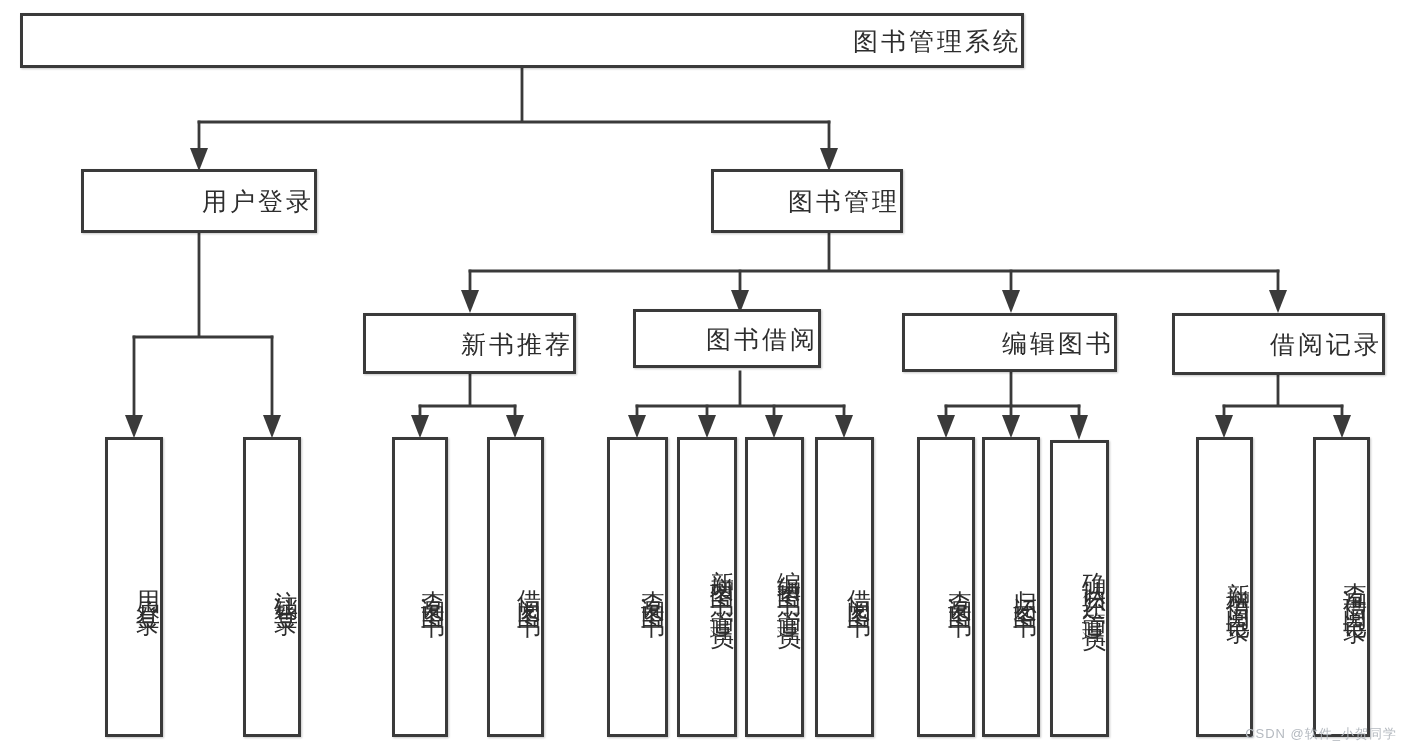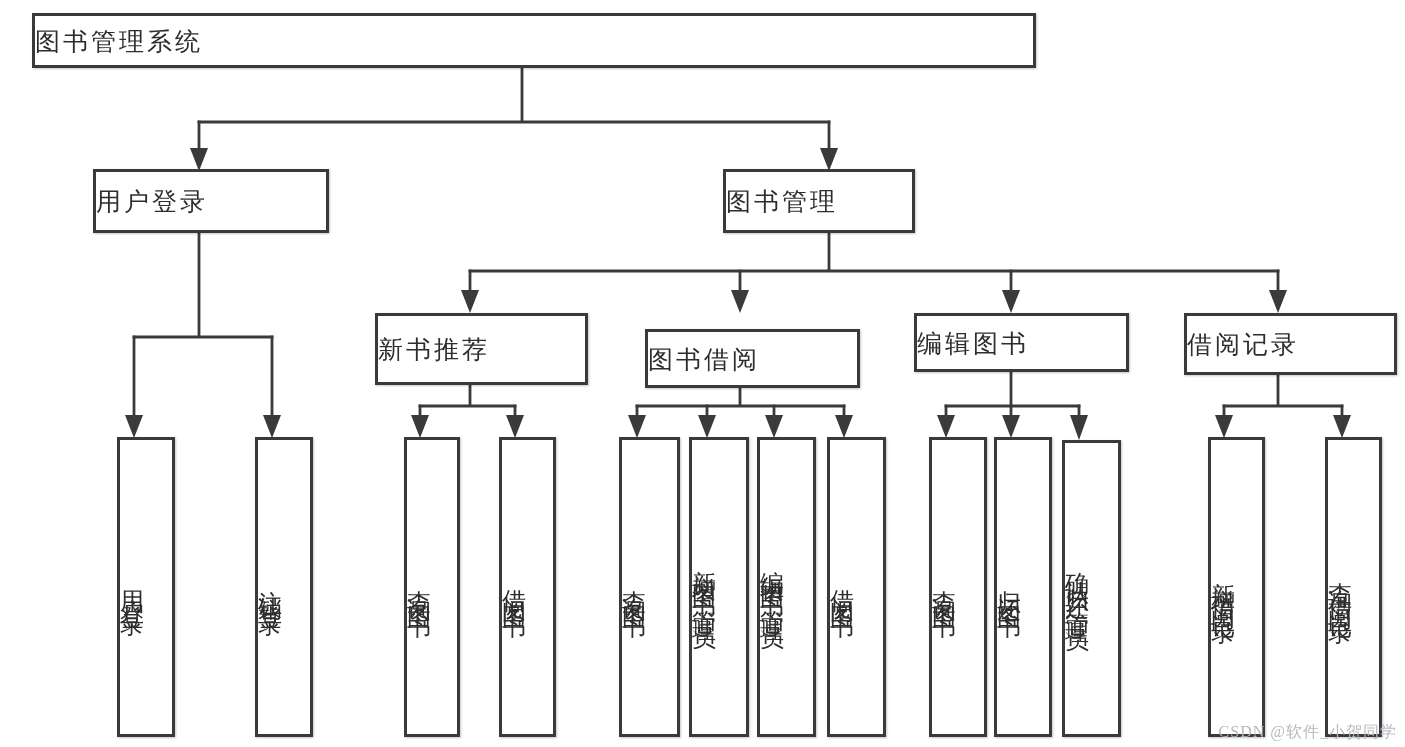--- a/index.html
+++ b/index.html
@@ -14,36 +14,35 @@
     background:var(--background,#ffffff); overflow:hidden;
   }
   .connectors { position:absolute; left:0; top:0; width:1405px; height:747px; }
   .connectors path {
     stroke:var(--line,#3a3a3a); stroke-width:2.8; fill:none; stroke-linecap:square;
   }
   .connectors polygon { fill:var(--line,#3a3a3a); }
   .node {
     position:absolute; background:#ffffff;
     border:3px solid var(--border,#3a3a3a);
-    display:flex; align-items:center; justify-content:flex-start;
+    display:flex; align-items:center; justify-content:flex-end;
     box-shadow:1px 1px 2px rgba(0,0,0,0.22);
-    margin-left:12px;
   }
   .node .lbl {
     color:var(--text,#2d2d2d); font-size:25px; letter-spacing:3px;
     white-space:nowrap; line-height:1.2;
   }
   .node.v .lbl {
     writing-mode:vertical-rl; text-orientation:mixed;
     font-size:24px; letter-spacing:8px; line-height:1; white-space:normal;
   }
   .watermark {
     position:absolute; right:8px; bottom:4px; z-index:5;
-    font-size:16px; letter-spacing:1px;
-    color:var(--watermark,#b5bac0); white-space:nowrap;font-family:Liberation Serif, serif;
+    font-size:13px; letter-spacing:1px;
+    color:var(--watermark,#b5bac0); white-space:nowrap;
   }
 </style>
 </head>
 <body>
 
 <div class="stage">
 
   <svg class="connectors" viewBox="0 0 1405 747" xmlns="http://www.w3.org/2000/svg" aria-hidden="true">
     <g>
       <path d="M522 68 V122 M199 122 H829"></path>
@@ -110,24 +109,24 @@
     <span class="lbl">图书管理系统</span>
   </div>
 
   <div class="node h" style="left:81px;top:169px;width:236px;height:64px">
     <span class="lbl">用户登录</span>
   </div>
   <div class="node h" style="left:711px;top:169px;width:192px;height:64px">
     <span class="lbl">图书管理</span>
   </div>
 
-  <div class="node h" style="left:363px;top:313px;width:213px;height:72px">
+  <div class="node h" style="left:363px;top:313px;width:213px;height:61px">
     <span class="lbl">新书推荐</span>
   </div>
-  <div class="node h" style="left:633px;top:329px;width:215px;height:59px">
+  <div class="node h" style="left:633px;top:309px;width:188px;height:59px">
     <span class="lbl">图书借阅</span>
   </div>
   <div class="node h" style="left:902px;top:313px;width:215px;height:59px">
     <span class="lbl">编辑图书</span>
   </div>
   <div class="node h" style="left:1172px;top:313px;width:213px;height:62px">
     <span class="lbl">借阅记录</span>
   </div>
 
   <div class="node v" style="left:105px;top:437px;width:58px;height:300px">

